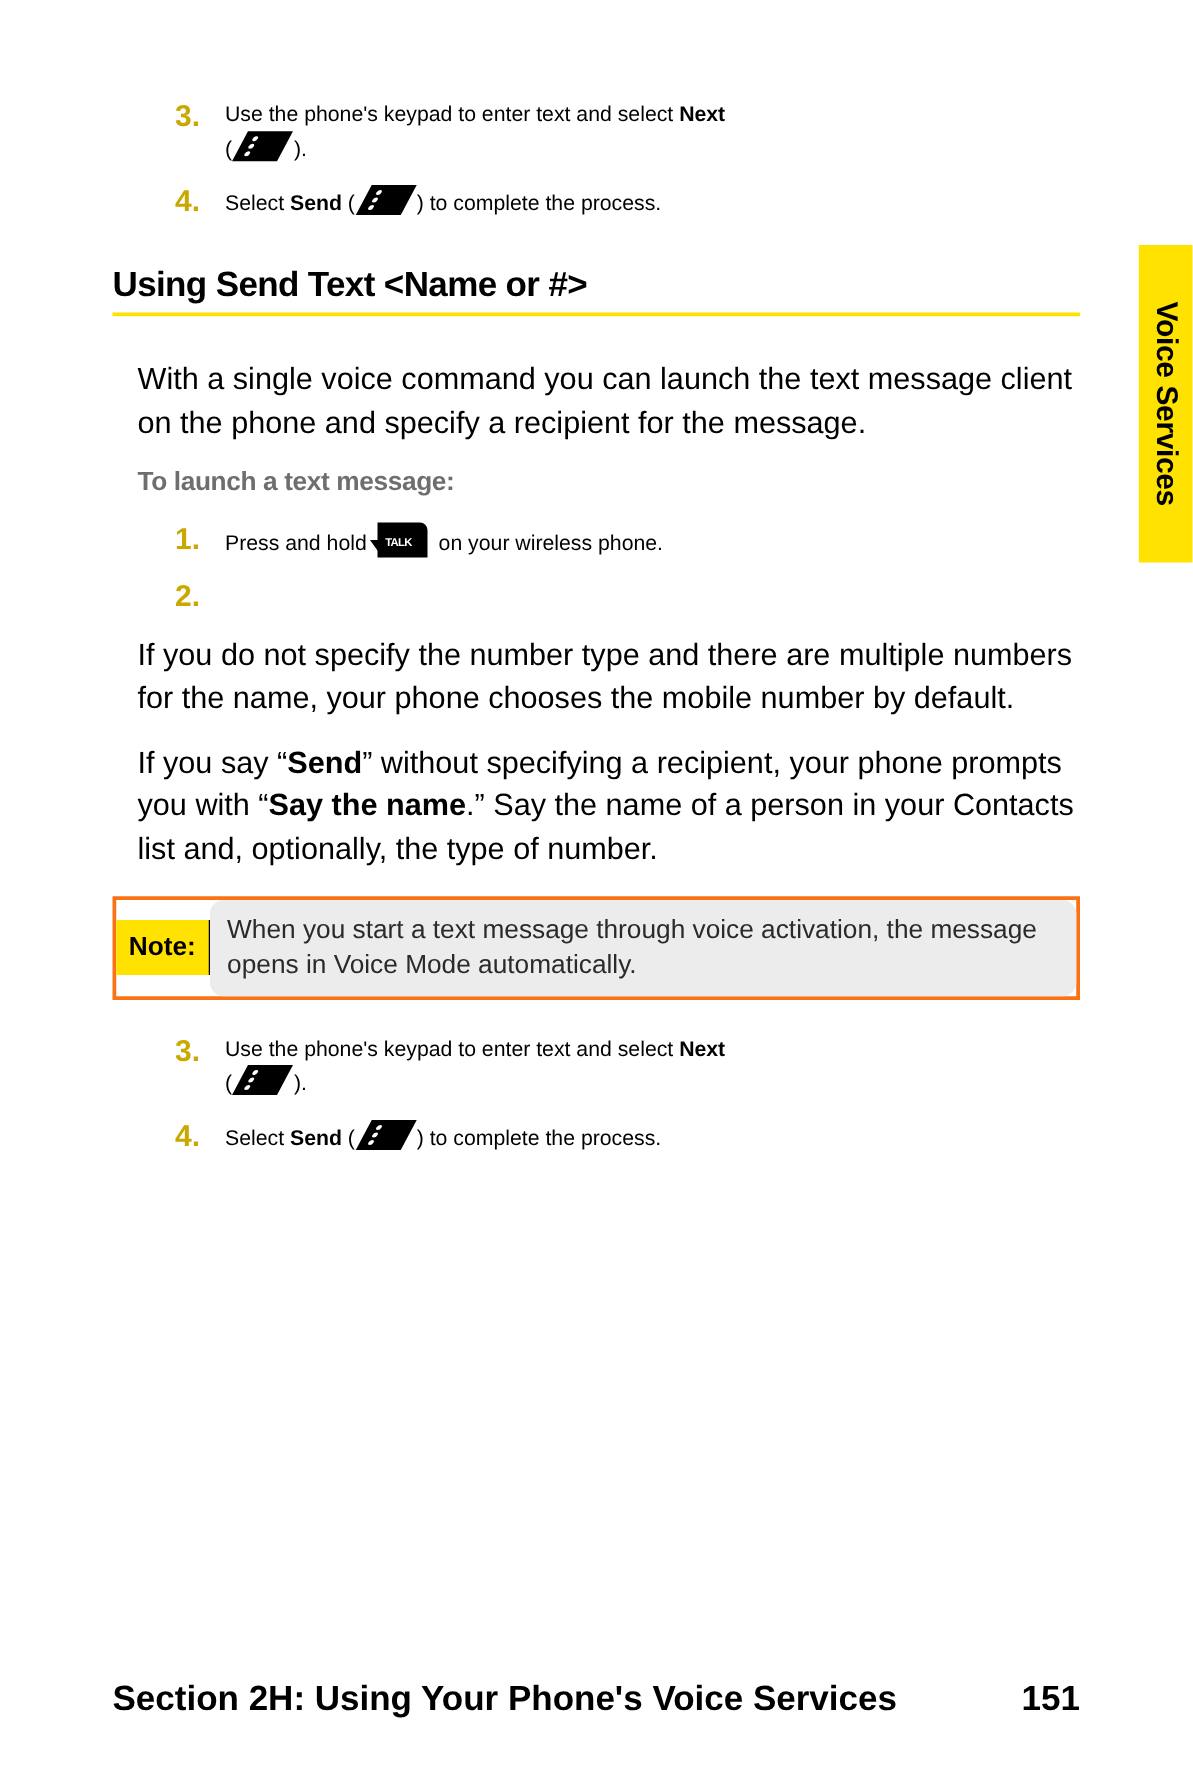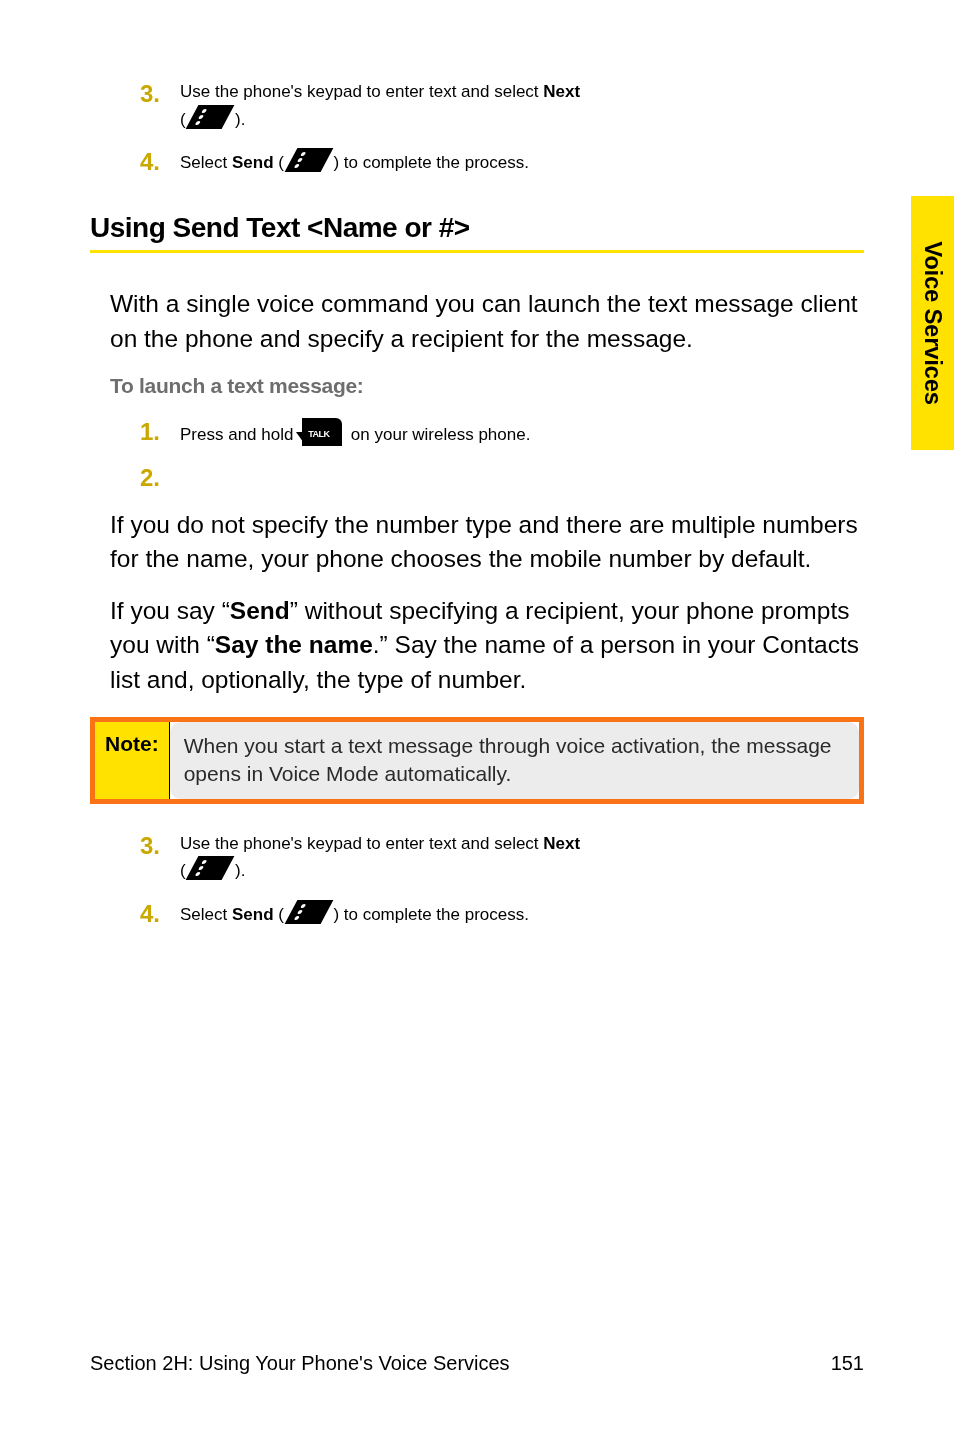--- a/index.html
+++ b/index.html
@@ -102,22 +102,23 @@
       font-size: 21px;
       font-weight: bold;
       color: #6e6e6e;
       margin: 10px 0 20px 0;
       padding-left: 20px;
       letter-spacing: -0.3px;
     }
     .note-box {
       display: flex;
       margin: 20px 0 28px 0;
-      border: 5px solid #f97316;
+      border: 3px solid #f97316;
       margin-left: 0px;
+      align-items: center;
     }
     .note-label {
       background: #ffe200;
       font-weight: bold;
       font-size: 21px;
       padding: 10px 10px;
       border-right: 1px solid #000;
       display:flex;
       align-items:flex-start;
     }
@@ -148,22 +149,22 @@
       font-size: 24px;
       letter-spacing: -0.3px;
     }
     .footer {
       position: absolute;
       bottom: 56px;
       left: 90px;
       right: 90px;
       display: flex;
       justify-content: space-between;
-      font-weight: normal;
-      font-size: 20px;
+      font-weight: bold;
+      font-size: 28px;
     }
     .footer-section { color: #000; }
     .footer-page { color: #000; margin-left: 38px; }
   </style>
 </head>
 <body>
 
 <div class="side-tab">
   <span>Voice Services</span>
 </div>

